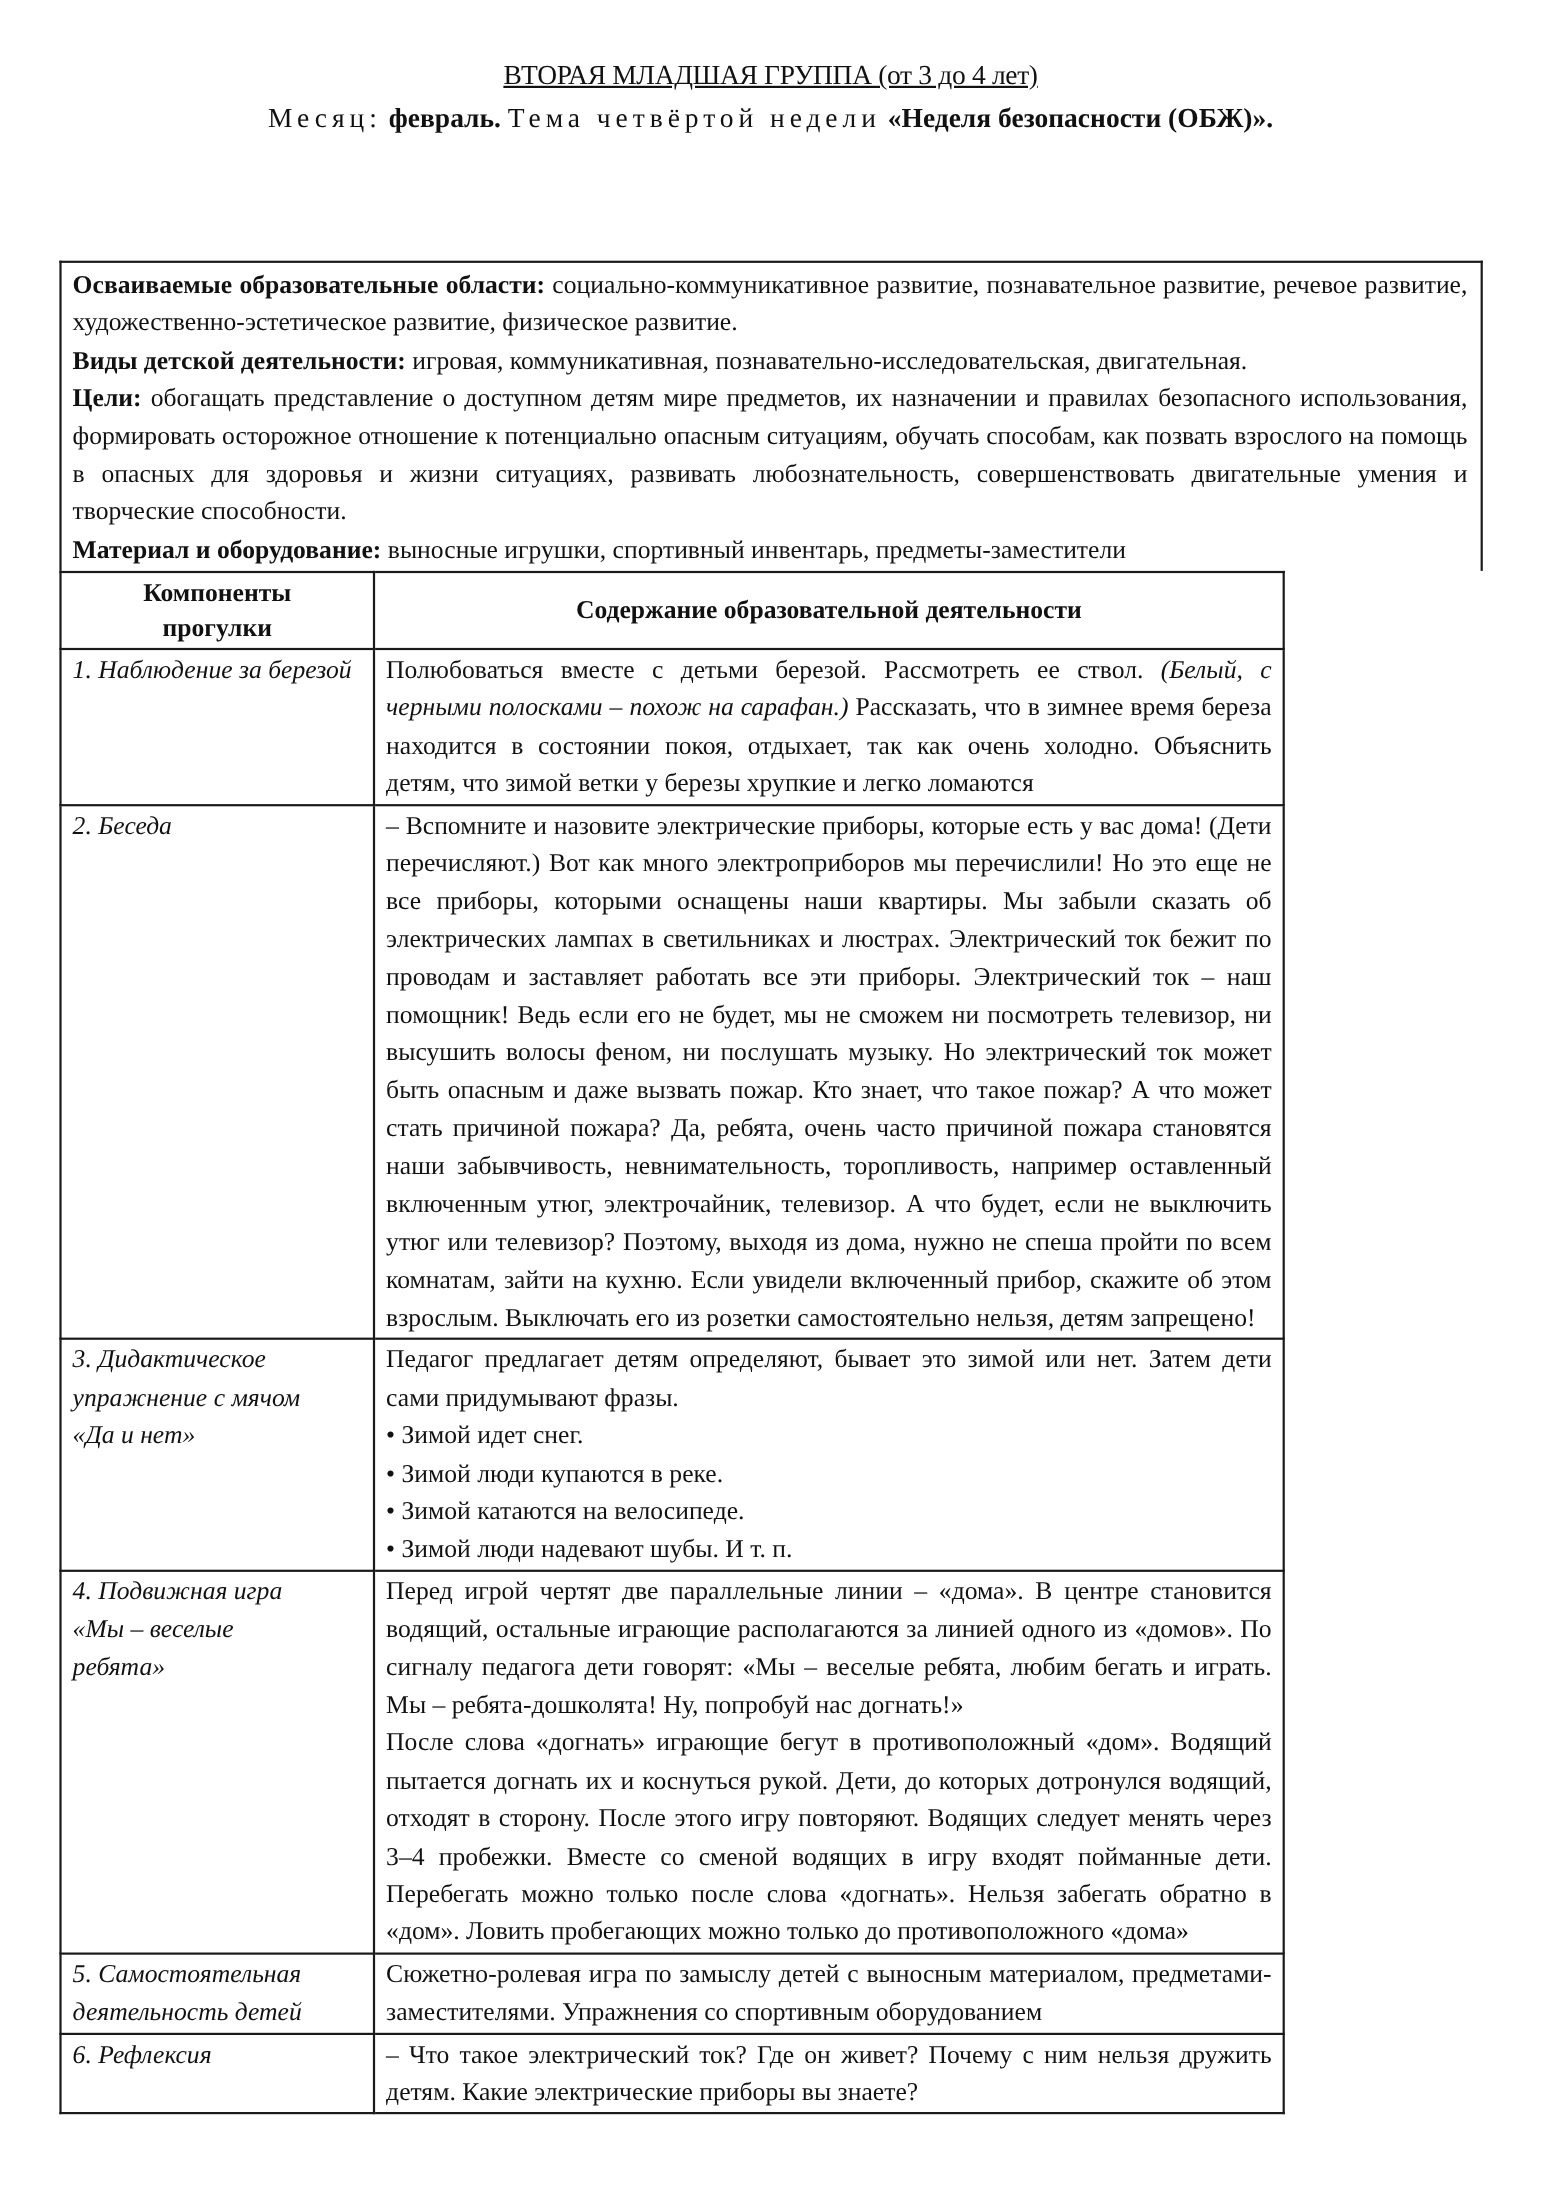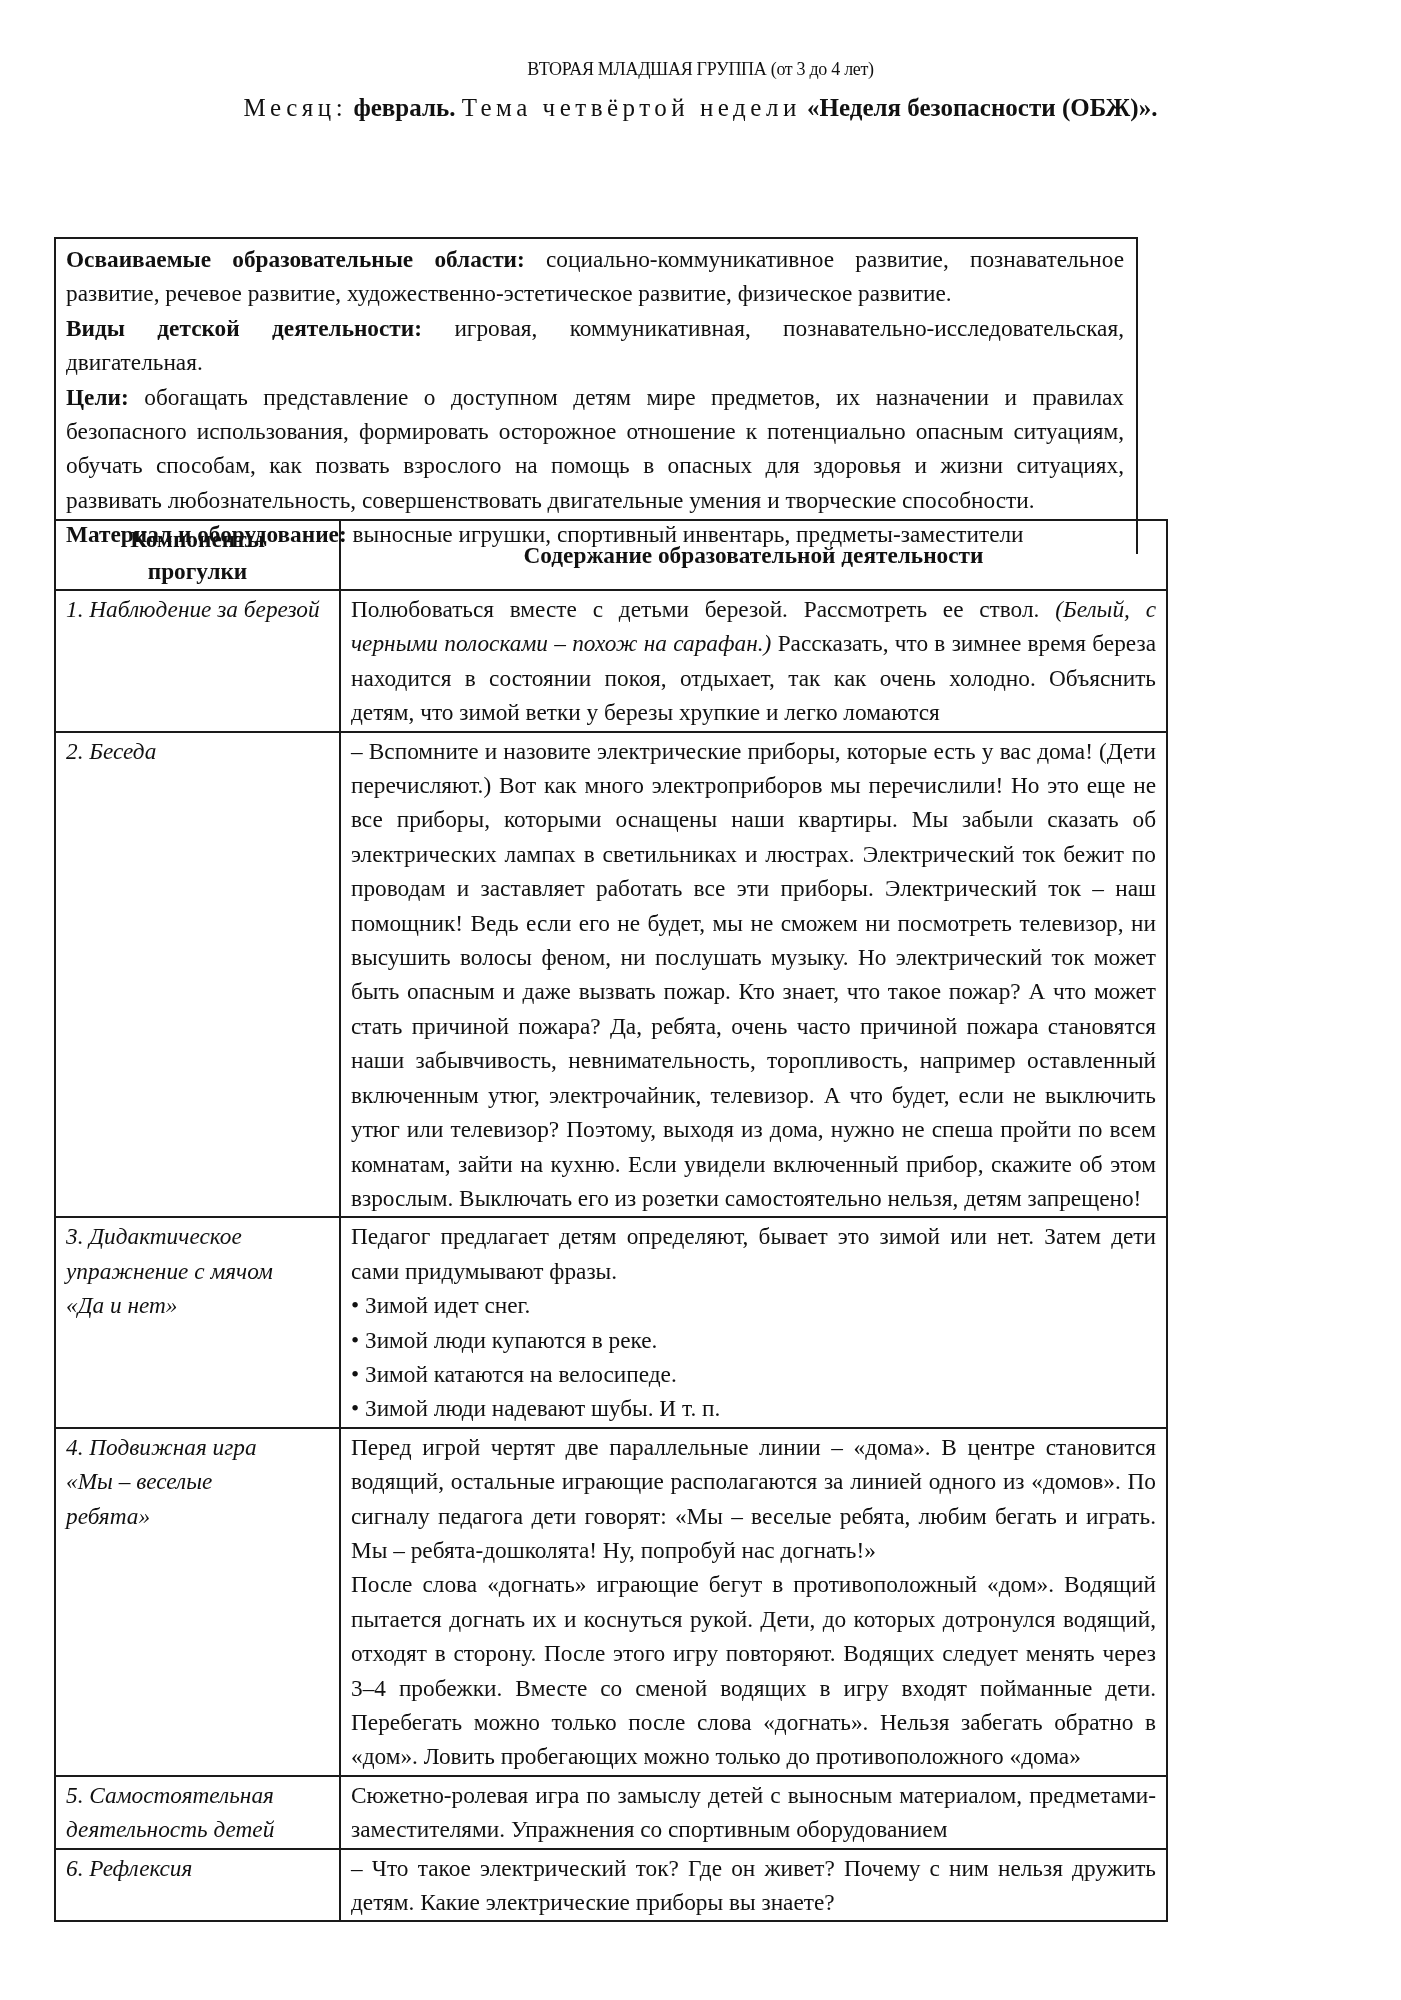--- a/index.html
+++ b/index.html
@@ -2,29 +2,29 @@
 <html><head>
 <meta charset="utf-8">
 <style>
   html, body { margin: 0; padding: 0; background: #ffffff; }
   body {
     width: 1401px; height: 2000px; position: relative; overflow: hidden;
     font-family: "Liberation Serif", "DejaVu Serif", serif;
     color: #111111;
   }
   .page-header { position: absolute; left: 0; top: 52px; width: 1401px; text-align: center; }
-  .group-line { font-size: 18px; line-height: 34px; letter-spacing: -0.3px; margin: 0; }
+  .group-line { font-size: 25px; line-height: 34px; letter-spacing: -0.3px; margin: 0; text-decoration: underline; }
   .card-title { font-size: 25px; line-height: 34px; font-weight: bold; margin: 18px 0 0 0; }
   .meta-line { font-size: 25px; line-height: 36px; margin: 0; }
   .meta-line.first { margin-top: 4px; }
   .spaced { letter-spacing: 4.5px; }
   .b { font-weight: bold; letter-spacing: 0; }
 
   .info-box {
-    position: absolute; left: 54px; top: 237px; width: 1084px;
+    position: absolute; left: 54px; top: 237px; width: 1294px;
     border: 2px solid #1a1a1a; border-bottom: none; box-sizing: border-box;
     padding: 3px 12px 2px 10px;
     font-size: 23.3px; line-height: 34.4px; text-align: justify;
   }
   .info-box p { margin: 0; }
   .lbl { font-weight: bold; }
 
   table.walk {
     position: absolute; left: 54px; top: 519px; width: 1114px;
     border-collapse: collapse; table-layout: fixed;

